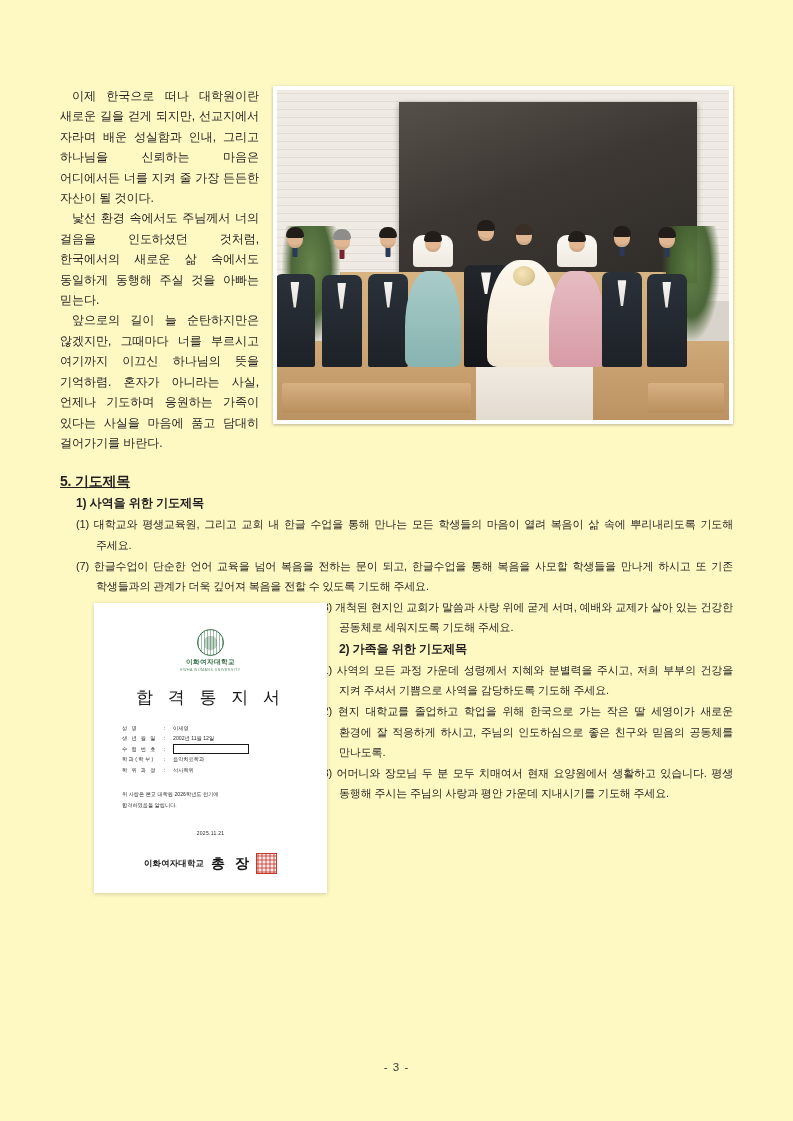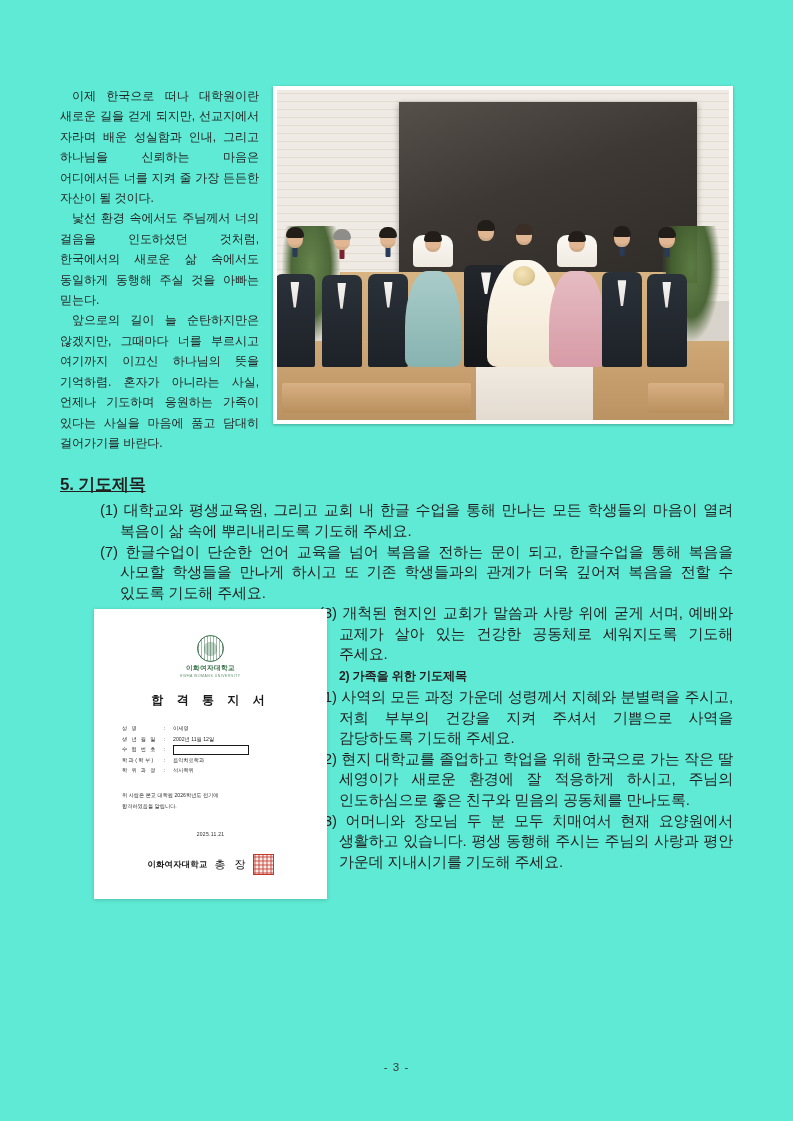--- a/index.html
+++ b/index.html
@@ -8,21 +8,21 @@
     background: #ffffff;
   }
   body {
     font-family: "Liberation Sans", "DejaVu Sans", sans-serif;
     color: #231f20;
   }
   .page {
     position: relative;
     width: 793px;
     height: 1121px;
-    background: #5eead4;
+    background: #fef9c3;
     overflow: hidden;
     box-sizing: border-box;
   }
   .content {
     position: absolute;
     left: 60px;
     top: 86px;
     width: 673px;
   }
 
@@ -197,37 +197,37 @@
   .groom .bowtie {
     position: absolute; left: 50%; top: 8px;
     transform: translateX(-50%);
     width: 11px; height: 6px;
     background: #14161a;
     clip-path: polygon(0 0, 40% 45%, 0 100%, 100% 100%, 60% 45%, 100% 0);
   }
 
   
   .h-section {
-    font-size: 17px;
+    font-size: 14px;
     font-weight: bold;
     text-decoration: underline;
     margin: 20px 0 4px 0;
     letter-spacing: -0.2px;
   }
   .h-sub {
     font-size: 12.2px;
     font-weight: bold;
     margin: 3px 0 2px 16px;
     letter-spacing: -0.2px;
   }
   .h-sub.spaced { }
   .li {
-    font-size: 15px;
+    font-size: 11px;
     line-height: 20.6px;
-    margin: 0 0 0 40px;
+    margin: 0 0 0 16px;
     padding-left: 20px;
     text-indent: -20px;
     text-align: justify;
     text-justify: inter-character;
     letter-spacing: -0.15px;
     word-break: keep-all;
   }
 
   
   .cert-float {
@@ -265,22 +265,22 @@
     letter-spacing: 0.4px;
   }
   .cert-univ-en {
     font-size: 3.5px;
     color: #5b8f6c;
     letter-spacing: 0.5px;
     margin-top: 1px;
   }
   .cert-title {
     text-align: center;
-    font-size: 12px;
-    font-weight: bold;
+    font-size: 17px;
+    font-weight: normal;
     letter-spacing: 5px;
     margin: 14px 0 14px 0;
     color: #1a1a1a;
   }
   .cert-fields { margin: 0 0 0 6px; }
   .cert-row {
     display: flex;
     align-items: center;
     font-size: 5.2px;
     line-height: 10.5px;
@@ -319,22 +319,22 @@
     justify-content: center;
     margin-top: 17px;
   }
   .cert-sign-name {
     font-size: 8.4px;
     font-weight: bold;
     color: #141414;
     letter-spacing: 0.2px;
   }
   .cert-sign-title {
-    font-size: 11px;
-    font-weight: normal;
+    font-size: 14px;
+    font-weight: bold;
     color: #141414;
     letter-spacing: 3px;
     margin-left: 7px;
   }
   .cert-stamp {
     width: 21px; height: 21px;
     margin-left: 4px;
     border: 1.4px solid #c0392b;
     background:
       repeating-linear-gradient(0deg, rgba(192,57,43,0.42) 0 2px, rgba(255,255,255,0) 2px 4px),
@@ -434,20 +434,21 @@
     </div>
 
     <p class="para indent">이제 한국으로 떠나 대학원이란 새로운 길을 걷게 되지만, 선교지에서 자라며 배운 성실함과 인내, 그리고 하나님을 신뢰하는 마음은 어디에서든 너를 지켜 줄 가장 든든한 자산이 될 것이다.</p>
     <p class="para indent">낯선 환경 속에서도 주님께서 너의 걸음을 인도하셨던 것처럼, 한국에서의 새로운 삶 속에서도 동일하게 동행해 주실 것을 아빠는 믿는다.</p>
     <p class="para indent">앞으로의 길이 늘 순탄하지만은 않겠지만, 그때마다 너를 부르시고 여기까지 이끄신 하나님의 뜻을 기억하렴. 혼자가 아니라는 사실, 언제나 기도하며 응원하는 가족이 있다는 사실을 마음에 품고 담대히 걸어가기를 바란다.</p>
 
     <div class="clear"></div>
 
     <div class="h-section">5. 기도제목</div>
 
+    <div class="h-sub">1) 사역을 위한 기도제목</div>
     <p class="li">(1) 대학교와 평생교육원, 그리고 교회 내 한글 수업을 통해 만나는 모든 학생들의 마음이 열려 복음이 삶 속에 뿌리내리도록 기도해 주세요.</p>
     <p class="li">(7) 한글수업이 단순한 언어 교육을 넘어 복음을 전하는 문이 되고, 한글수업을 통해 복음을 사모할 학생들을 만나게 하시고 또 기존 학생들과의 관계가 더욱 깊어져 복음을 전할 수 있도록 기도해 주세요.</p>
 
     <div class="cert-float">
       <div class="cert-card">
         <div class="cert-logo-wrap">
           <div class="cert-seal-mark"></div>
           <div class="cert-univ-ko">이화여자대학교</div>
           <div class="cert-univ-en">EWHA WOMANS UNIVERSITY</div>
         </div>

